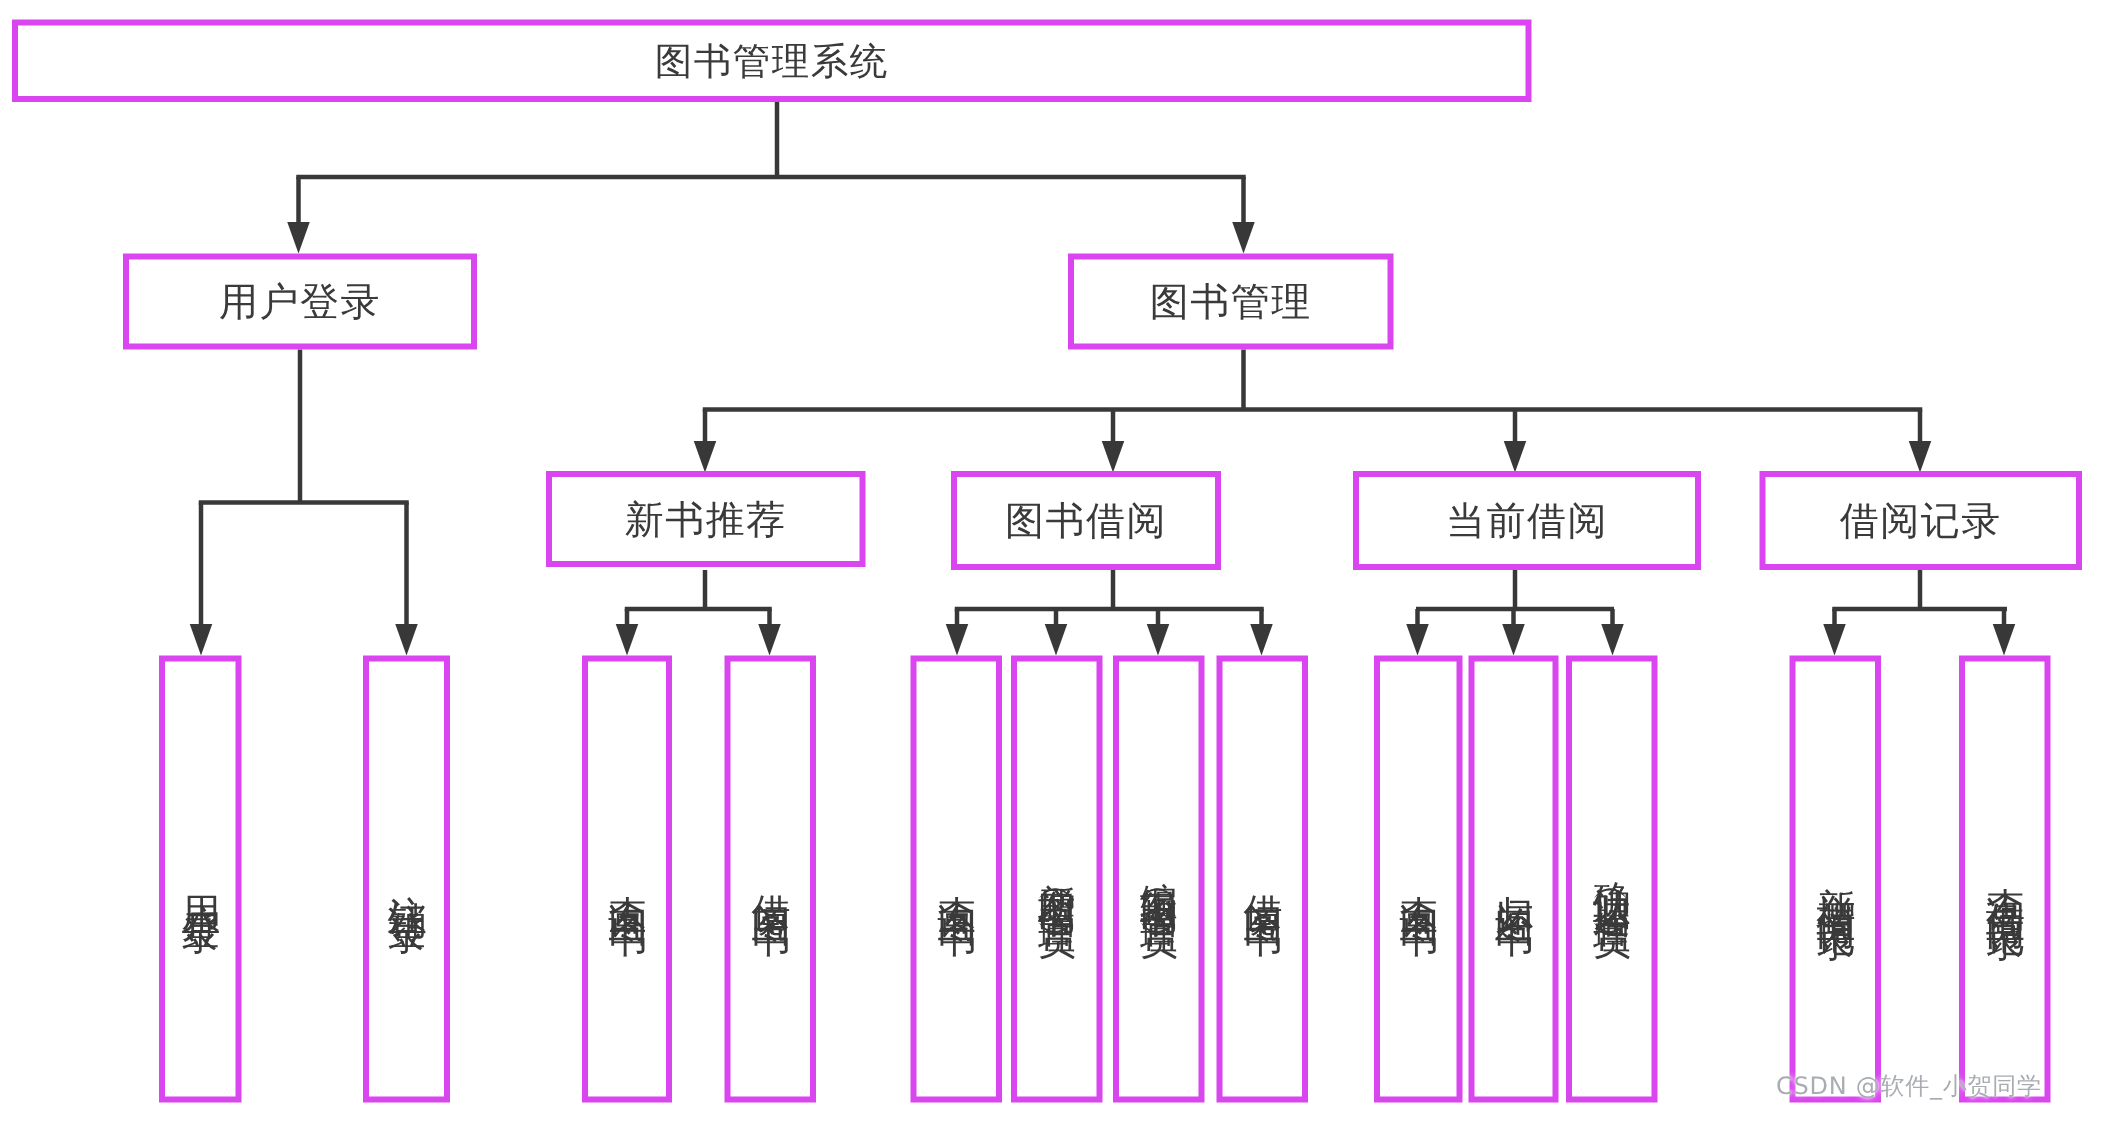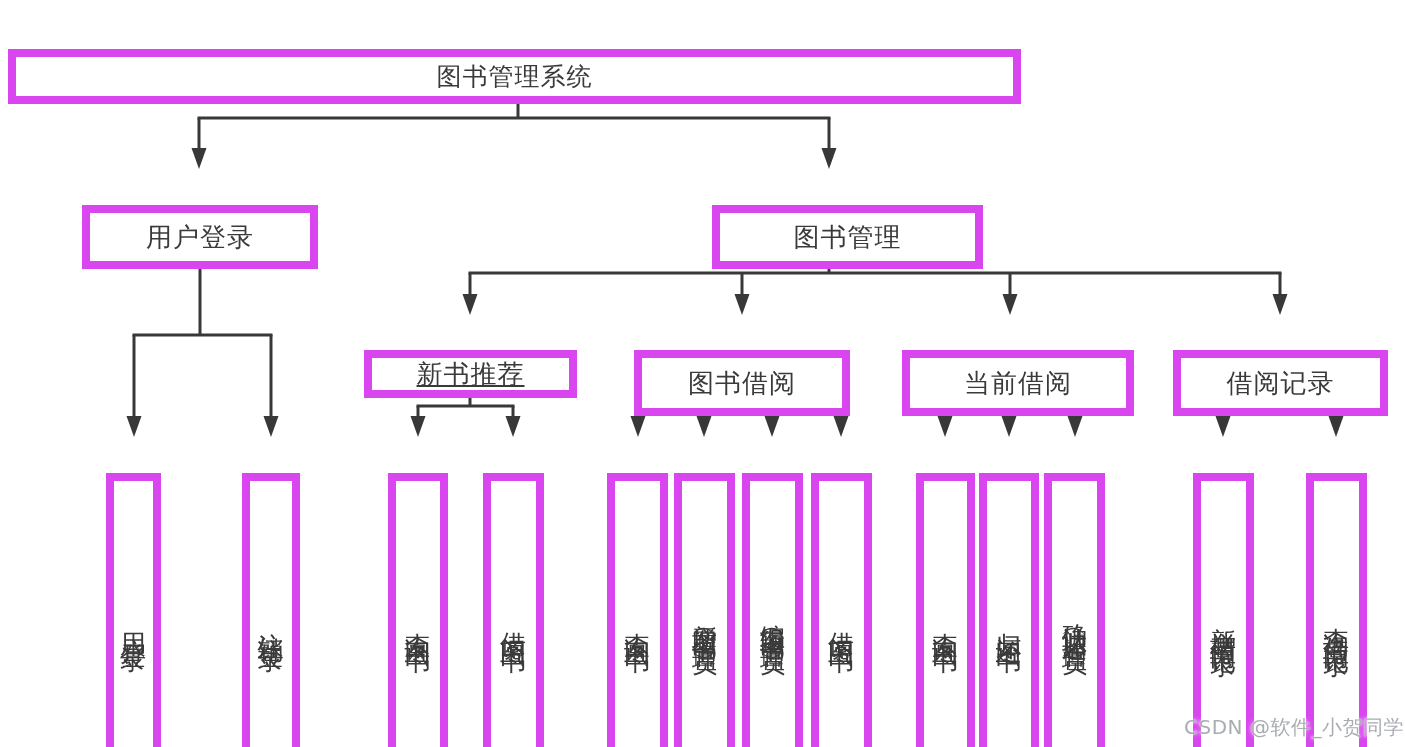--- a/index.html
+++ b/index.html
@@ -12,48 +12,47 @@
     overflow: hidden;
   }
   .connectors {
     position: absolute;
     left: 0; top: 0;
     width: 1405px; height: 747px;
   }
   .node {
     position: absolute;
     box-sizing: border-box;
-    border: 8px solid #d946ef;
+    border: 4px solid #d946ef;
     background: #ffffff;
     display: flex;
     align-items: center;
     justify-content: center;
     color: #3a3a3a;
-    margin-top: 36px;
   }
   .hbox {
     font-size: 26px;
     letter-spacing: 1px;
     white-space: nowrap;
   }
   .hbox.root { font-size: 25px; }
   .vbox {
     writing-mode: vertical-rl;
     text-orientation: mixed;
     font-size: 26px;
     letter-spacing: 5px;
     line-height: 1;
     white-space: nowrap;
   }
   .vbox span { display: block; }
   .watermark {
     position: absolute;
     left: 1184px;
     top: 714px;
-    font-size: 20px;
+    font-size: 16px;
     letter-spacing: 0.5px;
     color: #a9acb1;
     white-space: nowrap;
     text-shadow: 0 0 2px #ffffff, 0 0 4px #ffffff;
   }
 </style>
 </head>
 <body>
 
 <div class="canvas">
@@ -142,28 +141,28 @@
     </g>
   </svg>
 
   <div class="node hbox root" style="left:8px; top:13px; width:1013px; height:55px;">
     <span>图书管理系统</span>
   </div>
 
   <div class="node hbox" style="left:82px; top:169px; width:236px; height:64px;">
     <span>用户登录</span>
   </div>
-  <div class="node hbox" style="left:712px; top:169px; width:271px; height:64px;">
+  <div class="node hbox" style="left:712px; top:169px; width:217px; height:64px;">
     <span>图书管理</span>
   </div>
 
-  <div class="node hbox" style="left:364px; top:314px; width:213px; height:48px;text-decoration:underline;">
+  <div class="node hbox" style="left:364px; top:314px; width:213px; height:64px;">
     <span>新书推荐</span>
   </div>
-  <div class="node hbox" style="left:634px; top:314px; width:216px; height:66px;">
+  <div class="node hbox" style="left:634px; top:314px; width:180px; height:66px;">
     <span>图书借阅</span>
   </div>
   <div class="node hbox" style="left:902px; top:314px; width:232px; height:66px;">
     <span>当前借阅</span>
   </div>
   <div class="node hbox" style="left:1173px; top:314px; width:215px; height:66px;font-family:Liberation Serif, serif;">
     <span>借阅记录</span>
   </div>
 
   <div class="node vbox" style="left:106px; top:437px; width:55px; height:298px;">

